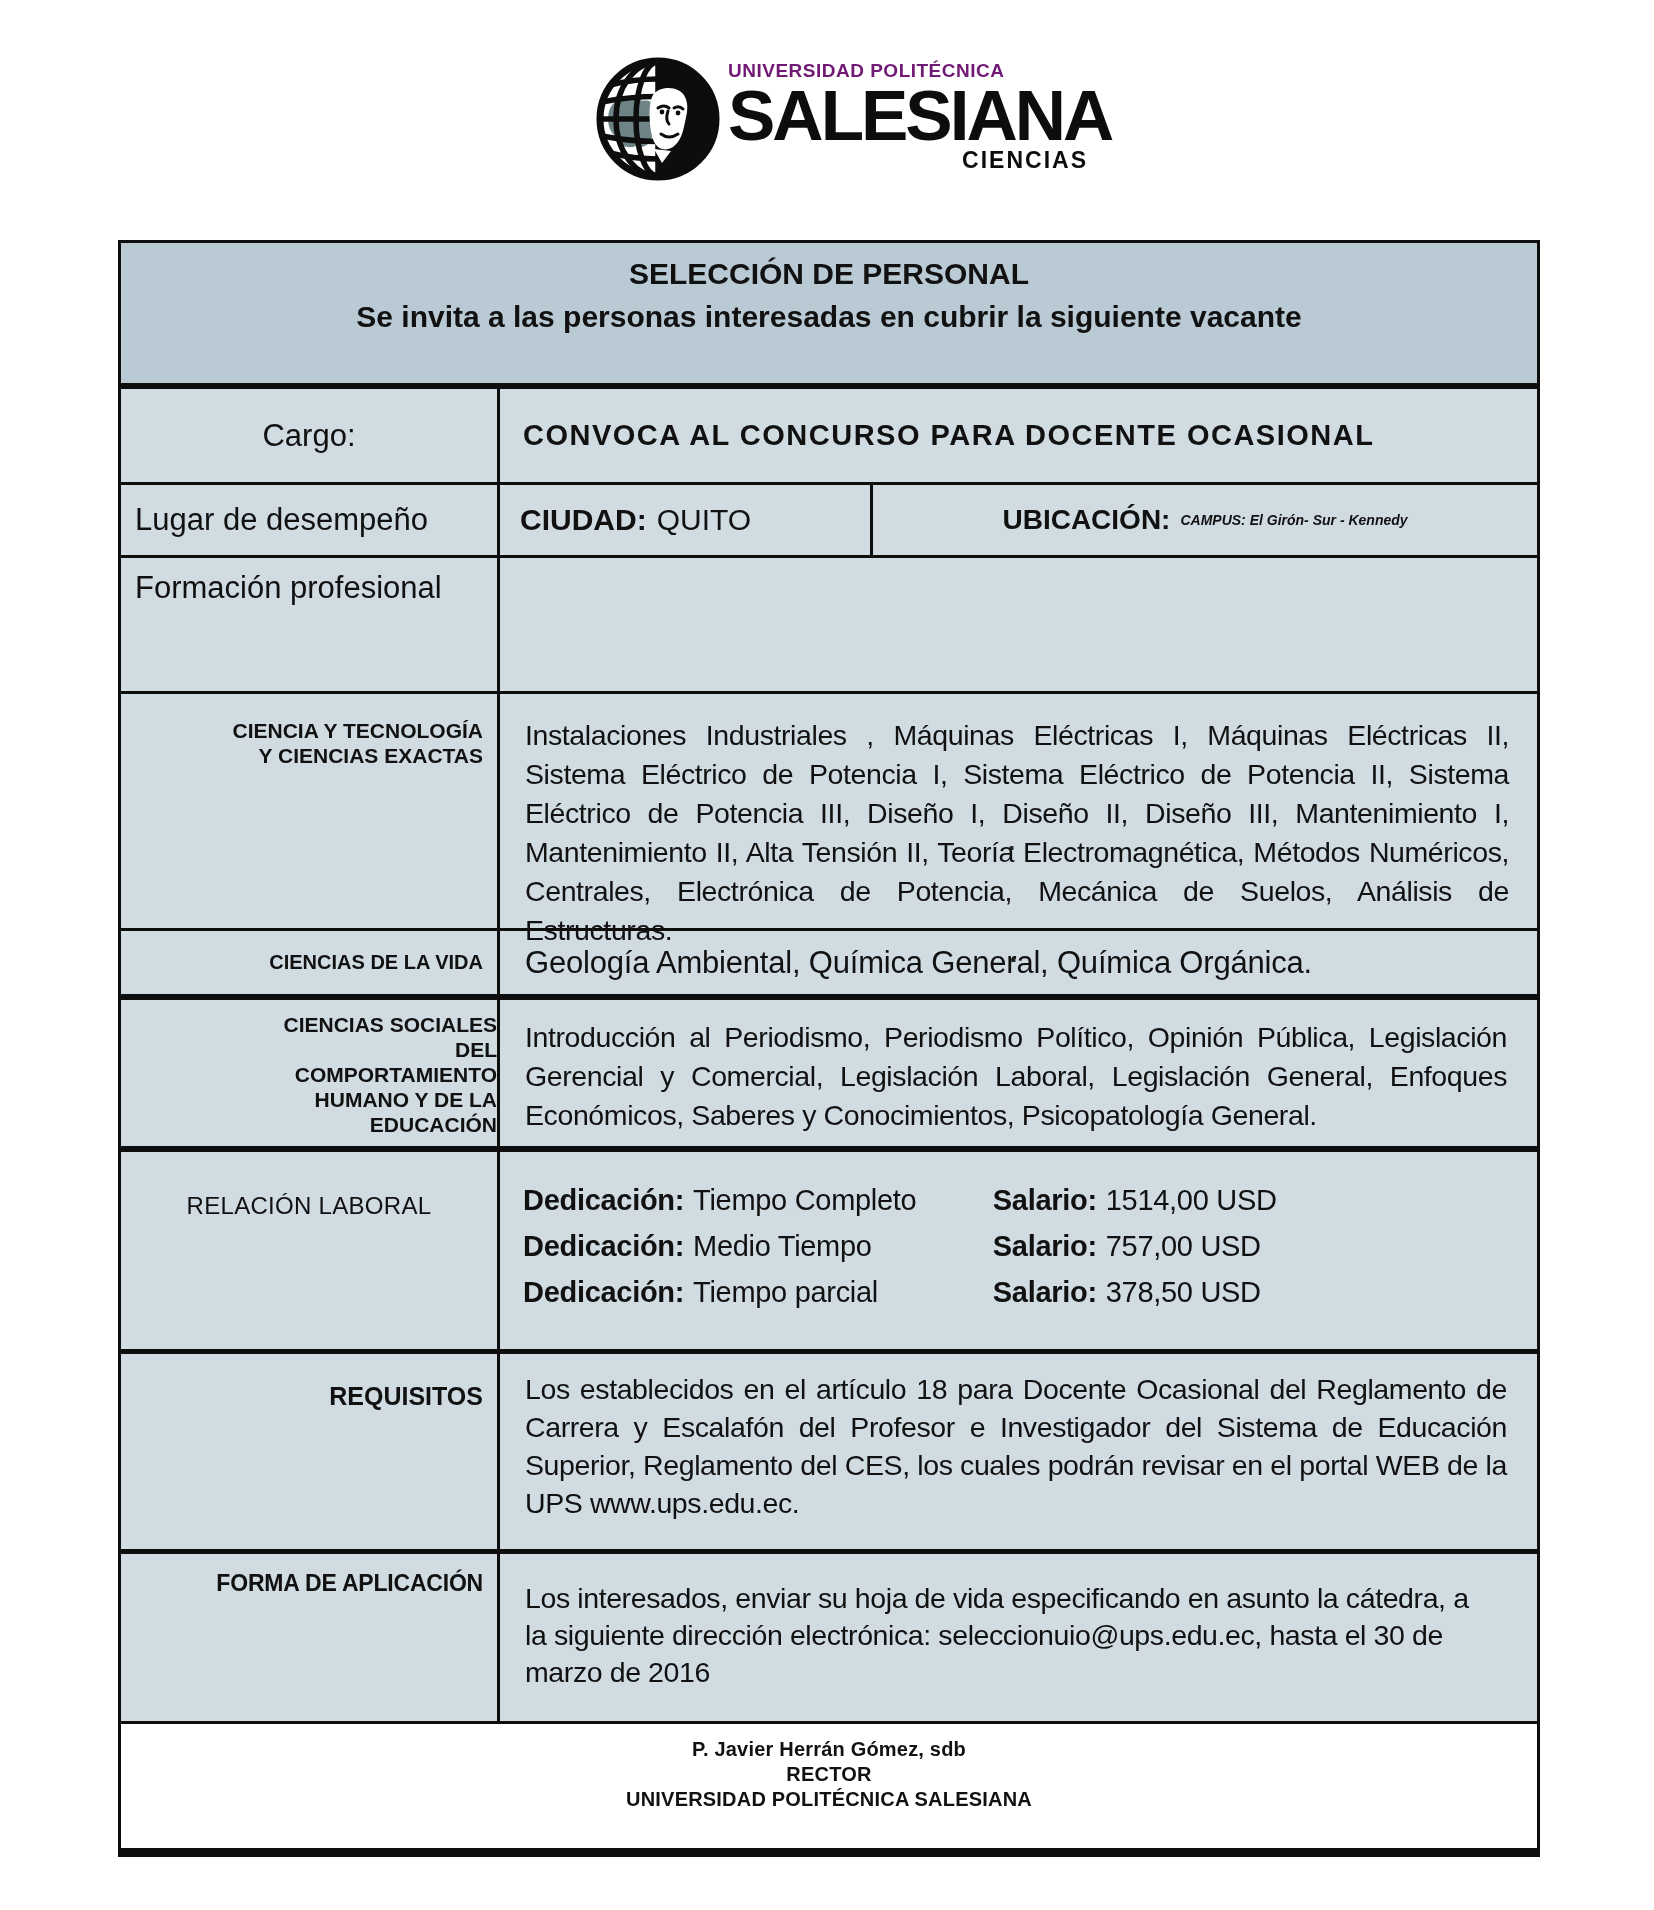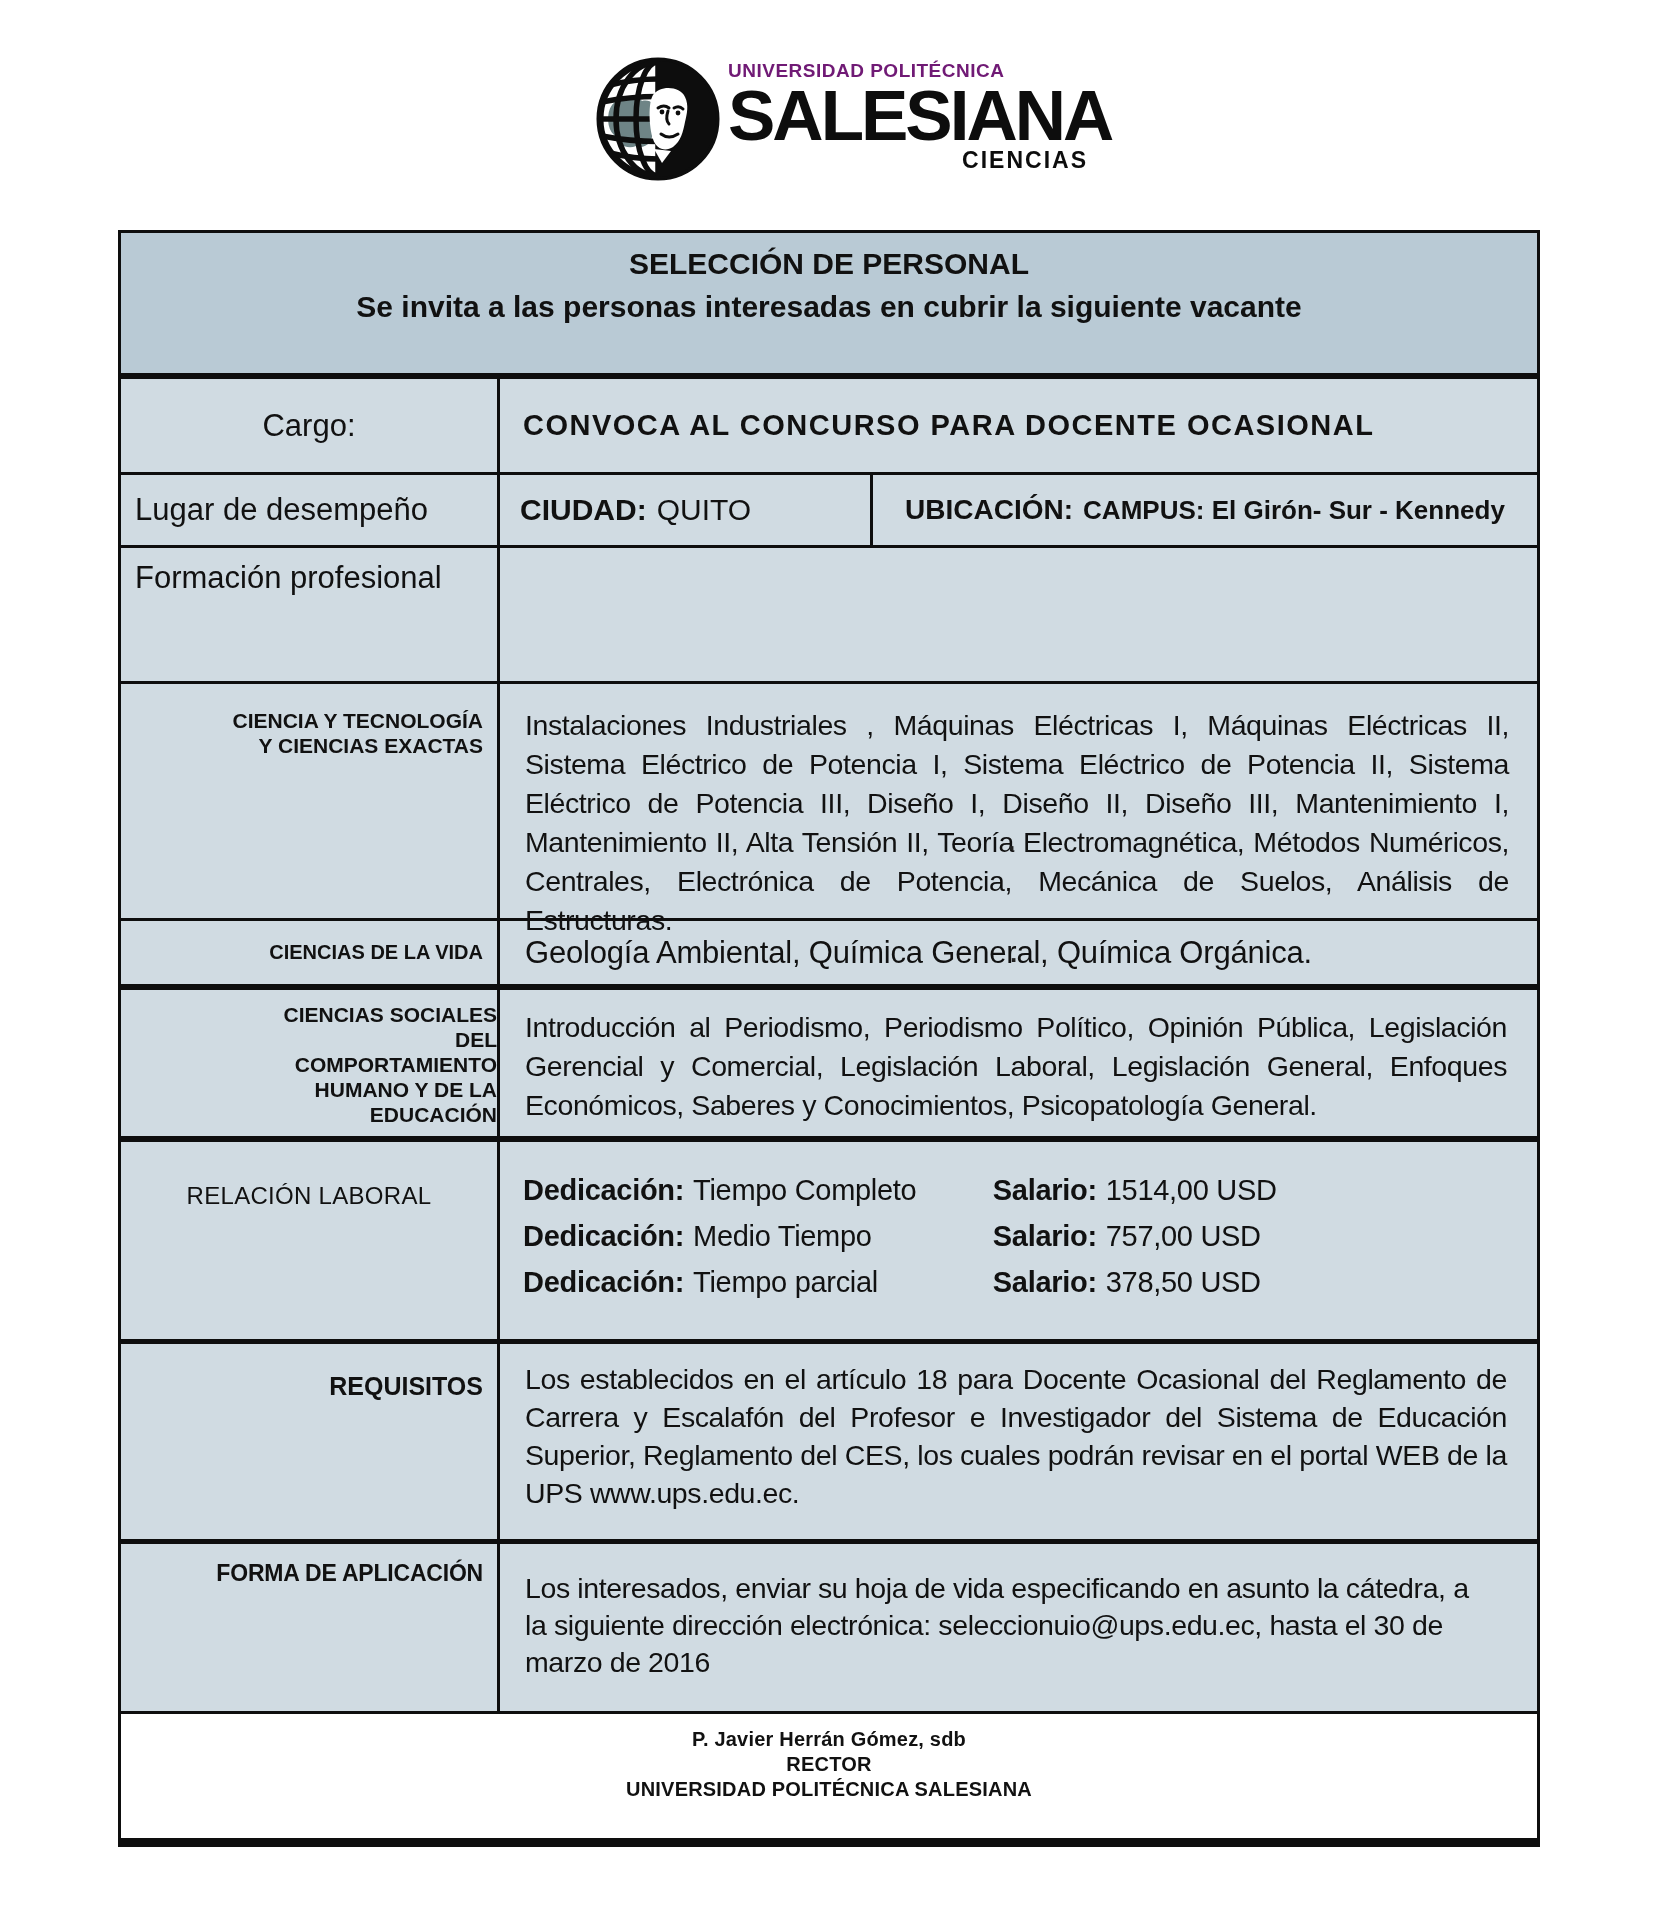--- a/index.html
+++ b/index.html
@@ -8,21 +8,21 @@
 
   
   .logo{position:absolute;left:596px;top:50px;display:flex;align-items:flex-start;}
   .logo svg{display:block;}
   .logo-text{margin-left:8px;margin-top:10px;width:366px;}
   .logo-line1{font-weight:bold;font-size:19px;letter-spacing:.5px;color:#701a75;white-space:nowrap;}
   .logo-line2{font-weight:bold;font-size:71px;line-height:.95;letter-spacing:-3px;color:#0d0d0d;white-space:nowrap;}
   .logo-line3{font-weight:bold;font-size:23px;letter-spacing:2px;text-align:right;color:#0d0d0d;margin-top:-2px;padding-right:6px;}
 
   
-  .doc{position:absolute;left:118px;top:230px;width:1422px;box-sizing:border-box;
+  .doc{position:absolute;left:118px;top:240px;width:1422px;box-sizing:border-box;
        border:3px solid var(--border-c,#0e0e0e);border-bottom-width:9px;background:#fff;}
   .row{display:flex;box-sizing:border-box;background:var(--cell-bg,#d0dbe2);
        border-top:3px solid var(--border-c,#0e0e0e);}
   .banner{box-sizing:border-box;height:146px;background:var(--banner-bg,#b9cad5);
           border-bottom:6px solid var(--border-c,#0e0e0e);text-align:center;padding-top:14px;}
   .banner-title{font-weight:bold;font-size:30px;}
   .banner-sub{font-weight:bold;font-size:30px;margin-top:9px;}
 
   .cell{box-sizing:border-box;}
   .label-cell{width:379px;flex:0 0 379px;border-right:3px solid var(--border-c,#0e0e0e);}
@@ -33,21 +33,21 @@
         font-size:31px;}
   .cargo-value{font-weight:bold;font-size:29px;letter-spacing:1.5px;padding-left:23px;}
 
   .row-lugar{height:73px;align-items:center;}
   .row-lugar .label-cell{align-self:stretch;display:flex;align-items:center;font-size:31px;padding-left:14px;}
   .ciudad-cell{width:373px;flex:0 0 373px;align-self:stretch;display:flex;align-items:center;
         border-right:3px solid var(--border-c,#0e0e0e);font-size:30px;padding-left:20px;}
   .ciudad-cell b{margin-right:10px;}
   .ubicacion-cell{flex:1;align-self:stretch;display:flex;align-items:center;justify-content:center;}
   .ubicacion-cell b{font-size:28px;margin-right:10px;}
-  .campus{font-weight:bold;font-size:26px;}
+  .campus{font-weight:bold;font-size:14px;font-style:italic;}
 
   .row-formacion{height:136px;}
   .row-formacion .label-cell{font-size:31px;padding:12px 0 0 14px;}
   .row-formacion .content-cell{font-size:30px;line-height:41px;padding:10px 60px 0 23px;letter-spacing:-.3px;}
 
   .small-label{font-weight:bold;font-size:21px;line-height:25px;text-align:right;}
   .row-ciencia{height:237px;}
   .row-ciencia .label-cell{padding-top:24px;}
   .row-ciencia .label-cell .small-label{width:262px;margin-left:auto;padding-right:14px;}
   .para{font-size:28.5px;line-height:39px;letter-spacing:-.4px;}

